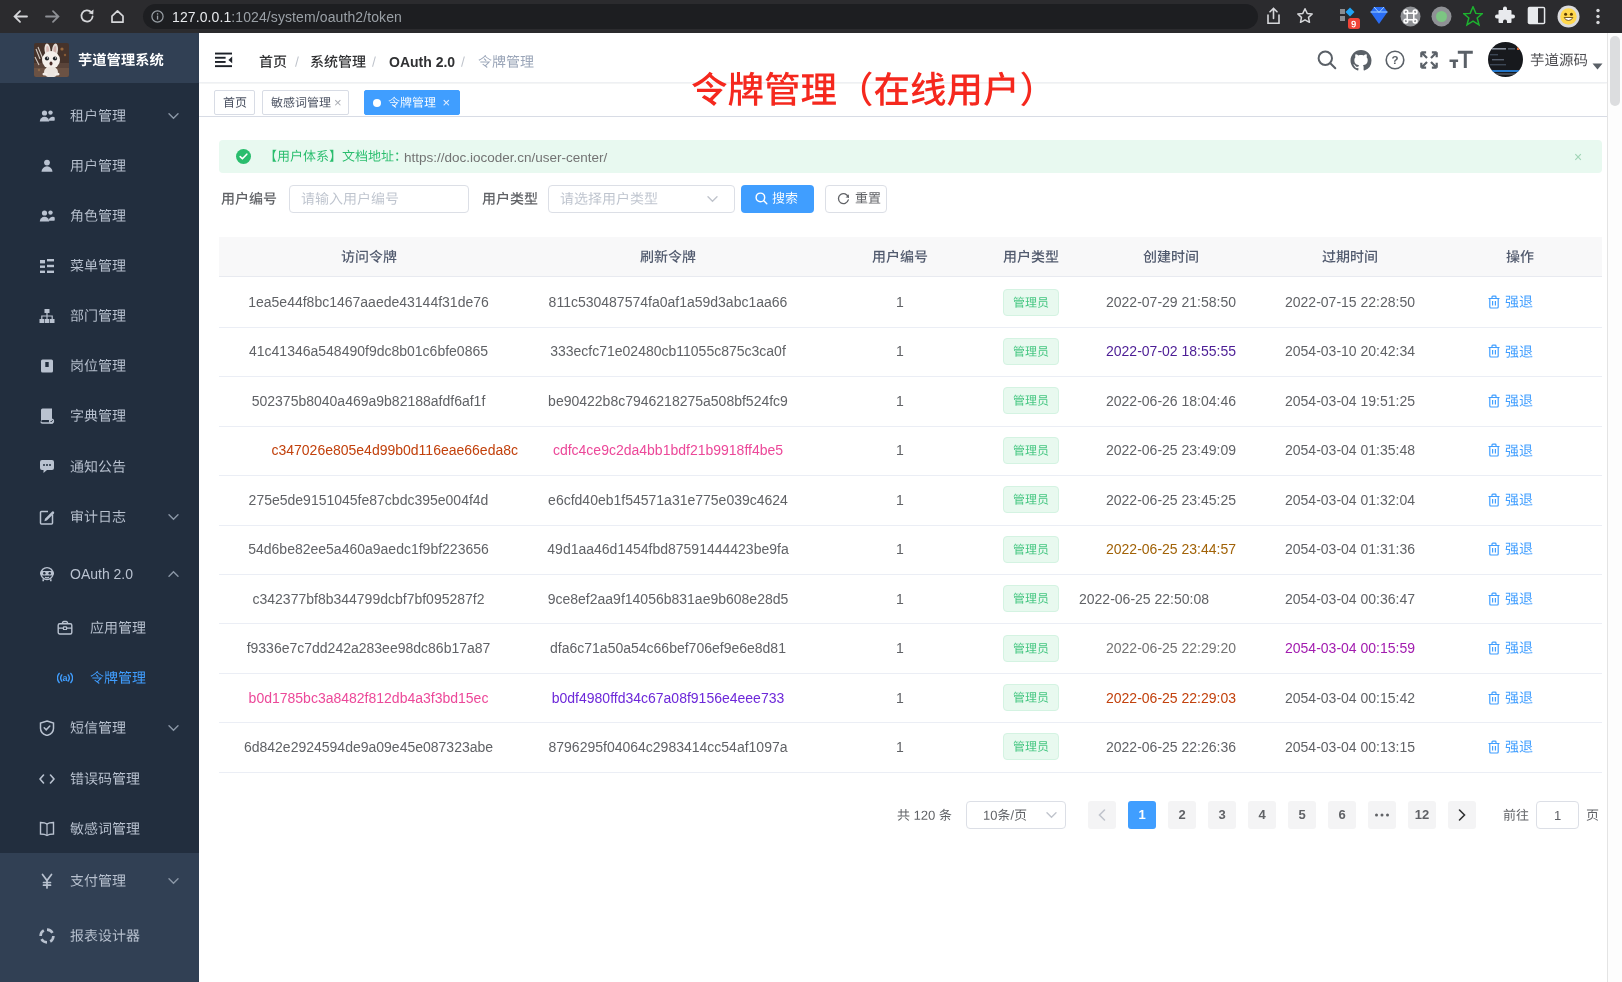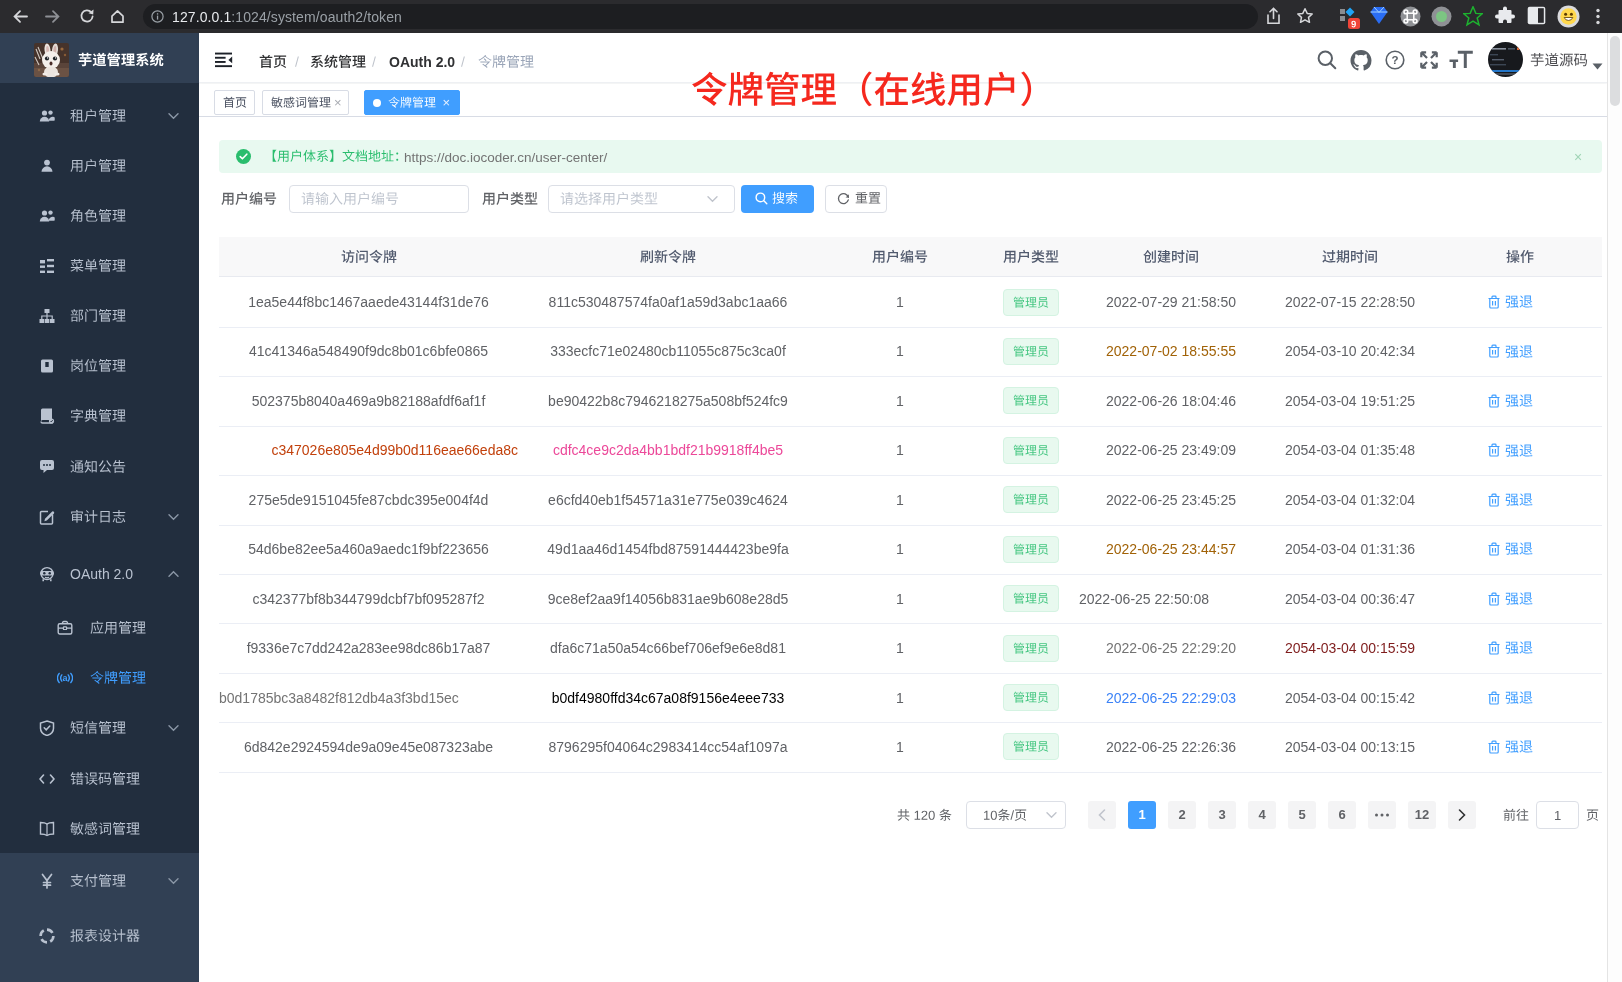--- a/index.html
+++ b/index.html
@@ -783,21 +783,21 @@
 <div style="position:absolute;left:1003px;top:337.9px;width:56px;height:27px;background:#e8f9ef;border:1px solid #d4f3e2;border-radius:4px"></div>
 <div style="position:absolute;left:1013.0px;top:343.94px;">
     <svg class="t " width="36.0" height="15.0">
       <g transform="translate(0,11.76) scale(0.012000,-0.012000)" fill="#41c57f">
         <use href="#g9" x="0"></use>
         <use href="#g10" x="1000"></use>
         <use href="#g105" x="2000"></use>
       </g>
     </svg>
   </div>
-<div style="position:absolute;left:1079.0px;top:343.4px;width:184px;text-align:center;font-size:14px;color:#a16207">2022-07-02 18:55:55</div>
+<div style="position:absolute;left:1079.0px;top:343.4px;width:184px;text-align:center;font-size:14px;color:#4c1d95">2022-07-02 18:55:55</div>
 <div style="position:absolute;left:1263.0px;top:343.4px;width:174px;text-align:center;font-size:14px;color:#606266">2054-03-10 20:42:34</div>
 <svg class="ic" style="position:absolute;left:1487.0px;top:344.4px" width="14" height="14" viewBox="0 0 14 14">
     <g stroke="#409eff" stroke-width="1.2" fill="none">
       <path d="M1.5 3.5h11M5 3.5V2a0.8 0.8 0 0 1 0.8-0.8h2.4A0.8 0.8 0 0 1 9 2v1.5M2.8 3.5h8.4V12a1 1 0 0 1-1 1H3.8a1 1 0 0 1-1-1z"></path>
       <path d="M5.6 6v4.5M8.4 6v4.5"></path>
     </g>
   </svg>
 <div style="position:absolute;left:1505.0px;top:342.69px;">
     <svg class="t " width="28.0" height="17.5">
       <g transform="translate(0,13.72) scale(0.014000,-0.014000)" fill="#409eff">
@@ -964,50 +964,50 @@
 <div style="position:absolute;left:1013.0px;top:640.52px;">
     <svg class="t " width="36.0" height="15.0">
       <g transform="translate(0,11.76) scale(0.012000,-0.012000)" fill="#41c57f">
         <use href="#g9" x="0"></use>
         <use href="#g10" x="1000"></use>
         <use href="#g105" x="2000"></use>
       </g>
     </svg>
   </div>
 <div style="position:absolute;left:1079.0px;top:640.0px;width:184px;text-align:center;font-size:14px;color:#737373">2022-06-25 22:29:20</div>
-<div style="position:absolute;left:1263.0px;top:640.0px;width:174px;text-align:center;font-size:14px;color:#7f1d1d">2054-03-04 00:15:59</div>
+<div style="position:absolute;left:1263.0px;top:640.0px;width:174px;text-align:center;font-size:14px;color:#a21caf">2054-03-04 00:15:59</div>
 <svg class="ic" style="position:absolute;left:1487.0px;top:641.0px" width="14" height="14" viewBox="0 0 14 14">
     <g stroke="#409eff" stroke-width="1.2" fill="none">
       <path d="M1.5 3.5h11M5 3.5V2a0.8 0.8 0 0 1 0.8-0.8h2.4A0.8 0.8 0 0 1 9 2v1.5M2.8 3.5h8.4V12a1 1 0 0 1-1 1H3.8a1 1 0 0 1-1-1z"></path>
       <path d="M5.6 6v4.5M8.4 6v4.5"></path>
     </g>
   </svg>
 <div style="position:absolute;left:1505.0px;top:639.27px;">
     <svg class="t " width="28.0" height="17.5">
       <g transform="translate(0,13.72) scale(0.014000,-0.014000)" fill="#409eff">
         <use href="#g106" x="0"></use>
         <use href="#g107" x="1000"></use>
       </g>
     </svg>
   </div>
 <div style="position:absolute;left:219px;top:722.2px;width:1383px;height:1px;background:#ebeef5"></div>
-<div style="position:absolute;left:219.0px;top:689.5px;width:299px;text-align:left;font-size:14px;color:#737373">b0d1785bc3a8482f812db4a3f3bd15ec</div>
-<div style="position:absolute;left:518.0px;top:689.5px;width:300px;text-align:center;font-size:14px;color:#000000">b0df4980ffd34c67a08f9156e4eee733</div>
+<div style="position:absolute;left:219.0px;top:689.5px;width:299px;text-align:center;font-size:14px;color:#ec4899">b0d1785bc3a8482f812db4a3f3bd15ec</div>
+<div style="position:absolute;left:518.0px;top:689.5px;width:300px;text-align:center;font-size:14px;color:#6d28d9">b0df4980ffd34c67a08f9156e4eee733</div>
 <div style="position:absolute;left:818.0px;top:689.5px;width:164px;text-align:center;font-size:14px;color:#606266">1</div>
 <div style="position:absolute;left:1003px;top:684.0px;width:56px;height:27px;background:#e8f9ef;border:1px solid #d4f3e2;border-radius:4px"></div>
 <div style="position:absolute;left:1013.0px;top:689.96px;">
     <svg class="t " width="36.0" height="15.0">
       <g transform="translate(0,11.76) scale(0.012000,-0.012000)" fill="#41c57f">
         <use href="#g9" x="0"></use>
         <use href="#g10" x="1000"></use>
         <use href="#g105" x="2000"></use>
       </g>
     </svg>
   </div>
-<div style="position:absolute;left:1079.0px;top:689.5px;width:184px;text-align:center;font-size:14px;color:#3b82f6">2022-06-25 22:29:03</div>
+<div style="position:absolute;left:1079.0px;top:689.5px;width:184px;text-align:center;font-size:14px;color:#c2410c">2022-06-25 22:29:03</div>
 <div style="position:absolute;left:1263.0px;top:689.5px;width:174px;text-align:center;font-size:14px;color:#606266">2054-03-04 00:15:42</div>
 <svg class="ic" style="position:absolute;left:1487.0px;top:690.5px" width="14" height="14" viewBox="0 0 14 14">
     <g stroke="#409eff" stroke-width="1.2" fill="none">
       <path d="M1.5 3.5h11M5 3.5V2a0.8 0.8 0 0 1 0.8-0.8h2.4A0.8 0.8 0 0 1 9 2v1.5M2.8 3.5h8.4V12a1 1 0 0 1-1 1H3.8a1 1 0 0 1-1-1z"></path>
       <path d="M5.6 6v4.5M8.4 6v4.5"></path>
     </g>
   </svg>
 <div style="position:absolute;left:1505.0px;top:688.71px;">
     <svg class="t " width="28.0" height="17.5">
       <g transform="translate(0,13.72) scale(0.014000,-0.014000)" fill="#409eff">

